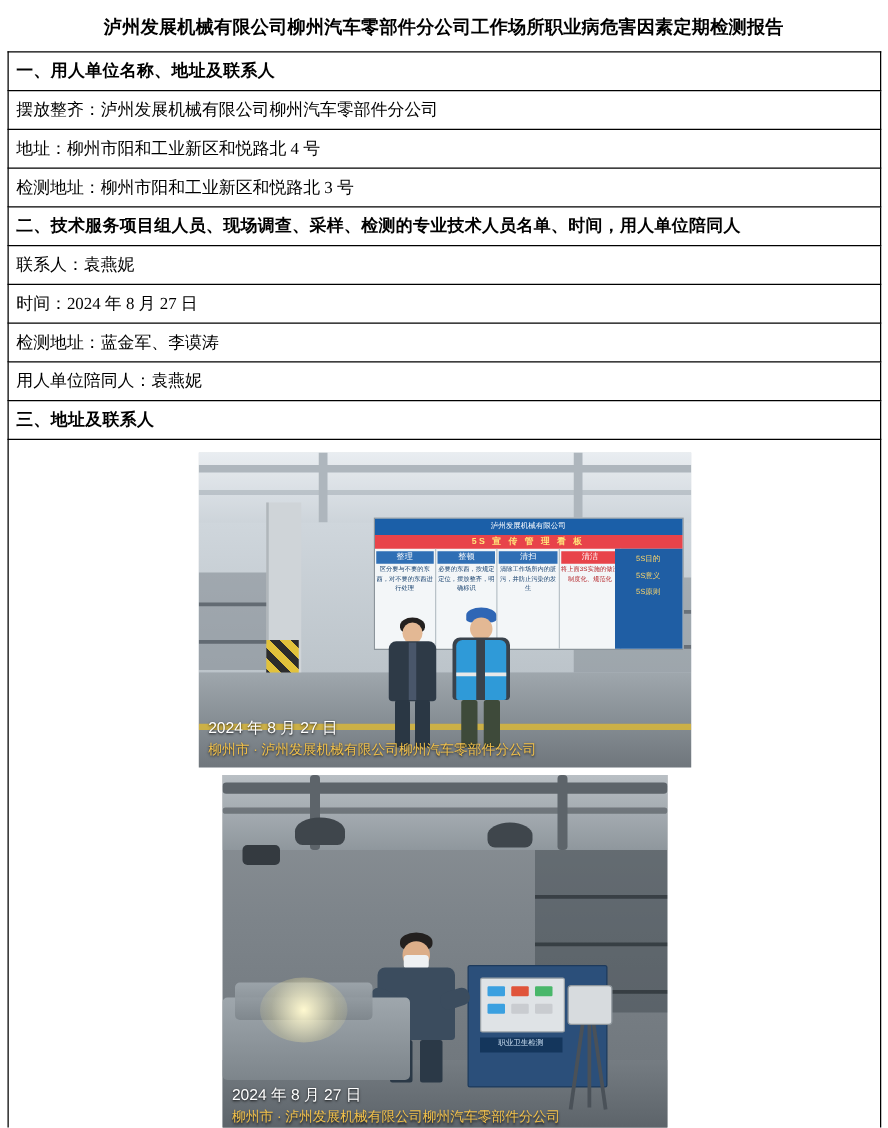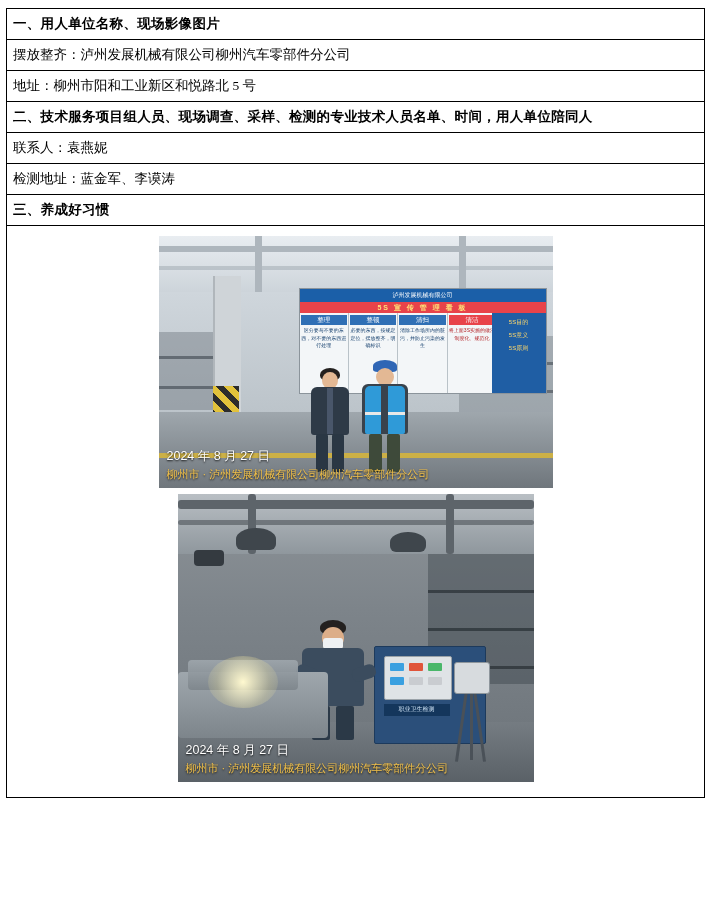--- a/index.html
+++ b/index.html
@@ -195,46 +195,56 @@
     position: absolute; border-radius: 50%;
     background: radial-gradient(circle, #fff9d0 0%, rgba(255,240,160,.25) 60%, rgba(255,240,160,0) 100%);
   }
   .mask { position: absolute; background: #eef1f3; border-radius: 3px; }
 </style>
 </head>
 <body>
 
 <div class="page">
 
+  <div class="doc-title">泸州发展机械有限公司柳州汽车零部件分公司工作场所职业病危害因素定期检测报告</div>
 
   <table class="report">
     <colgroup>
         <col style="width:698px">
       </colgroup>
     <tbody>
       <tr>
-        <td class="section-head">一、用人单位名称、现场影像图片</td>
+        <td class="section-head">一、用人单位名称、地址及联系人</td>
       </tr>
       <tr>
         <td class="row-text">摆放整齐：泸州发展机械有限公司柳州汽车零部件分公司</td>
       </tr>
       <tr>
-        <td class="row-text">地址：柳州市阳和工业新区和悦路北 5 号</td>
+        <td class="row-text">地址：柳州市阳和工业新区和悦路北 4 号</td>
+      </tr>
+      <tr>
+        <td class="row-text">检测地址：柳州市阳和工业新区和悦路北 3 号</td>
       </tr>
       <tr>
         <td class="section-head">二、技术服务项目组人员、现场调查、采样、检测的专业技术人员名单、时间，用人单位陪同人</td>
       </tr>
       <tr>
         <td class="row-text">联系人：袁燕妮</td>
       </tr>
       <tr>
+        <td class="row-text">时间：2024 年 8 月 27 日</td>
+      </tr>
+      <tr>
         <td class="row-text">检测地址：蓝金军、李谟涛</td>
       </tr>
       <tr>
-        <td class="section-head">三、养成好习惯</td>
+        <td class="row-text">用人单位陪同人：袁燕妮</td>
+      </tr>
+      <tr>
+        <td class="section-head">三、地址及联系人</td>
       </tr>
       <tr>
         <td class="images-cell">
           <div class="images-wrap">
 
             <div class="photo photo1">
               <div class="p1-ceiling"></div>
               <div class="p1-beam" style="left:0;top:10px;width:394px;height:6px;"></div>
               <div class="p1-beam" style="left:0;top:30px;width:394px;height:4px;opacity:.7;"></div>
               <div class="p1-beam" style="left:96px;top:0;width:7px;height:56px;"></div>

